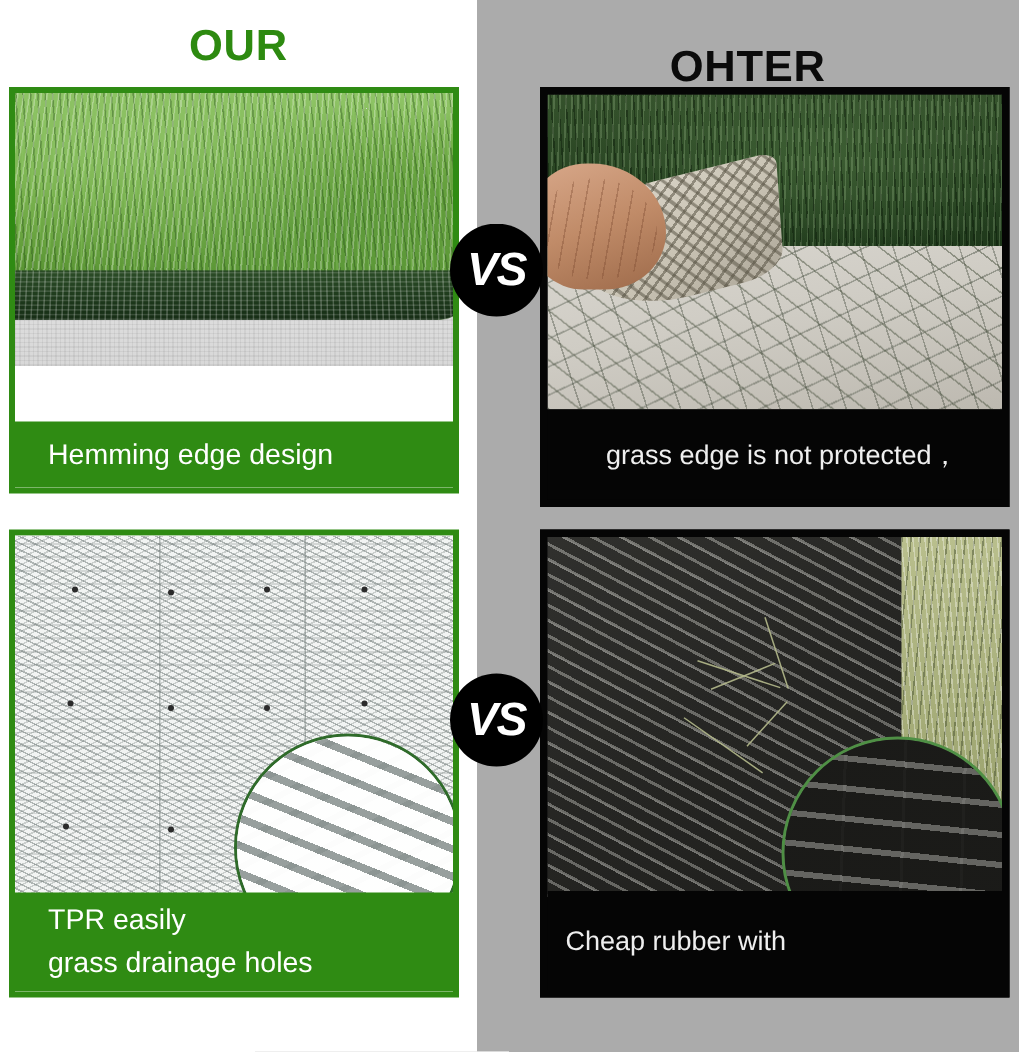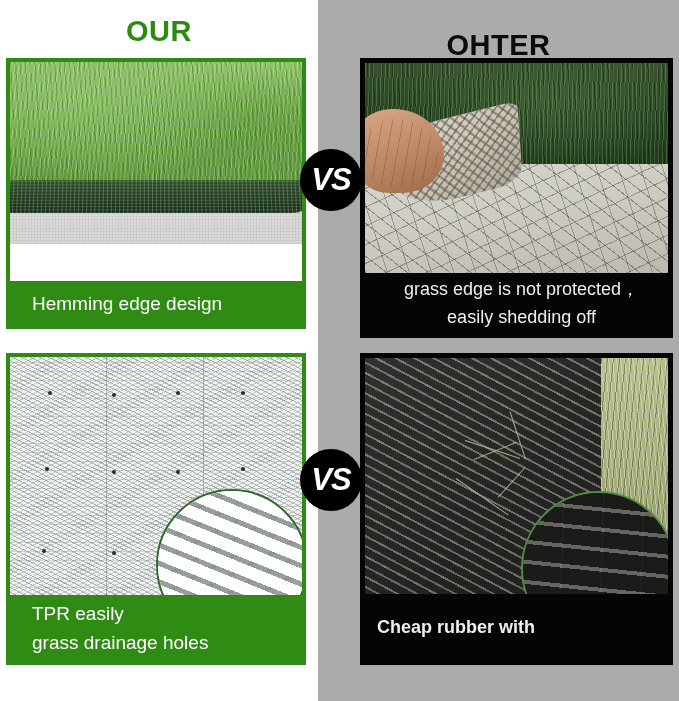--- a/index.html
+++ b/index.html
@@ -64,21 +64,21 @@
   }
   .card-right {
     left: 360px;
     width: 313px;
     border: 5px solid #050505;
     background: #050505;
   }
   .card-tl { top: 58px; height: 271px; }
   .card-tr { top: 58px; height: 280px; }
   .card-bl { top: 353px; height: 312px; }
-  .card-br { top: 353px; height: 312px; font-weight: bold; }
+  .card-br { top: 353px; height: 312px; }
 
   .photo {
     position: absolute;
     left: 0; right: 0; top: 0;
     overflow: hidden;
   }
   .photo-tl { height: 182px; }
   .photo-tr { height: 210px; }
   .photo-bl { height: 240px; }
   .photo-br { height: 240px; }
@@ -359,21 +359,20 @@
   <div class="photo photo-tr">
     <div class="turf-bad">
       <div class="darkgrass"></div>
       <div class="concrete"></div>
       <div class="flap"></div>
       <div class="hand"></div>
     </div>
   </div>
   <div class="cap cap-black cap-tr">
     <div class="cap-line">grass edge is not protected，</div>
-    <div class="cap-line">easily shedding off</div>
   </div>
 </div>
 
 <div class="card card-left card-bl">
   <div class="photo photo-bl">
     <div class="tpr-good">
       <div class="weave"></div>
       <div class="seam" style="left:33%"></div>
       <div class="seam" style="left:66%"></div>
       <div class="hole" style="left:13%;top:14%"></div>

